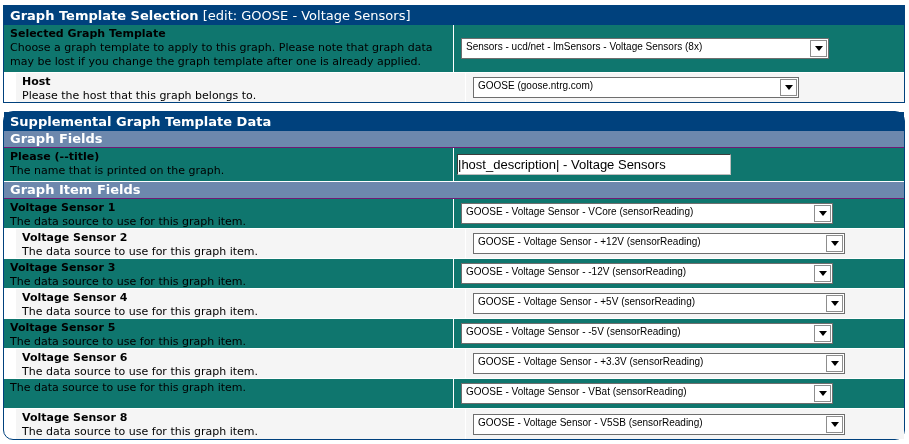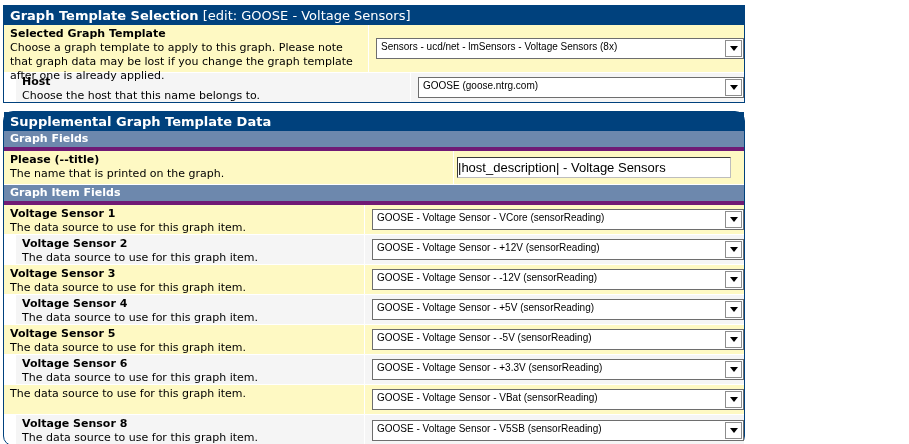--- a/index.html
+++ b/index.html
@@ -6,21 +6,21 @@
     margin: 0;
     padding: 0;
     background: #ffffff;
     width: 909px;
   }
   .page {
     padding: 5px 0 0 3px;
     width: 902px;
   }
   .cacti-table {
-    width: 742px;
+    width: 902px;
     border: 1px solid #00417d;
     box-sizing: border-box;
     margin-bottom: 8px;
     background: #ffffff;
   }
   .thead {
     background: #00417d;
     color: #ffffff;
     height: 19px;
     line-height: 19px;
@@ -32,31 +32,31 @@
   }
   .thead .bold { font-weight: bold; }
   .thead .reg  { font-weight: normal; }
   .shead {
     background: #6d88ad;
     color: #ffffff;
     height: 16px;
     line-height: 16px;
     padding-left: 6px;
     font-family: "DejaVu Sans", sans-serif;
-    font-size: 11px;
+    font-size: 13px;
     font-weight: bold;
-    border-bottom: 4px solid #701a75;
+    border-bottom: 1px solid #701a75;
   }
   .frow {
     display: flex;
     box-sizing: border-box;
     border-bottom: 1px solid #ffffff;
   }
   .frow:last-child { border-bottom: none; }
-  .row-dark  { background: #fef9c3; }
+  .row-dark  { background: #0f766e; }
   .row-light { background: #f5f5f5; margin-left: 12px; }
   .cell-l {
     width: 450px;
     box-sizing: border-box;
     border-right: 1px solid #ffffff;
     padding: 2px 6px 0 6px;
   }
   .cell-r {
     flex: 1;
     display: flex;
@@ -156,21 +156,21 @@
           <span class="combo-btn">
               <span class="tri"></span>
             </span>
         </div>
       </div>
     </div>
 
     <div class="frow row-light h-row2">
       <div class="cell-l">
         <div class="flabel">Host</div>
-        <div class="fdesc">Choose the host that this name belongs to.</div>
+        <div class="fdesc">Please the host that this graph belongs to.</div>
       </div>
       <div class="cell-r">
         <div class="combo w-host">
           <span class="combo-text">GOOSE (goose.ntrg.com)</span>
           <span class="combo-btn">
               <span class="tri"></span>
             </span>
         </div>
       </div>
     </div>

